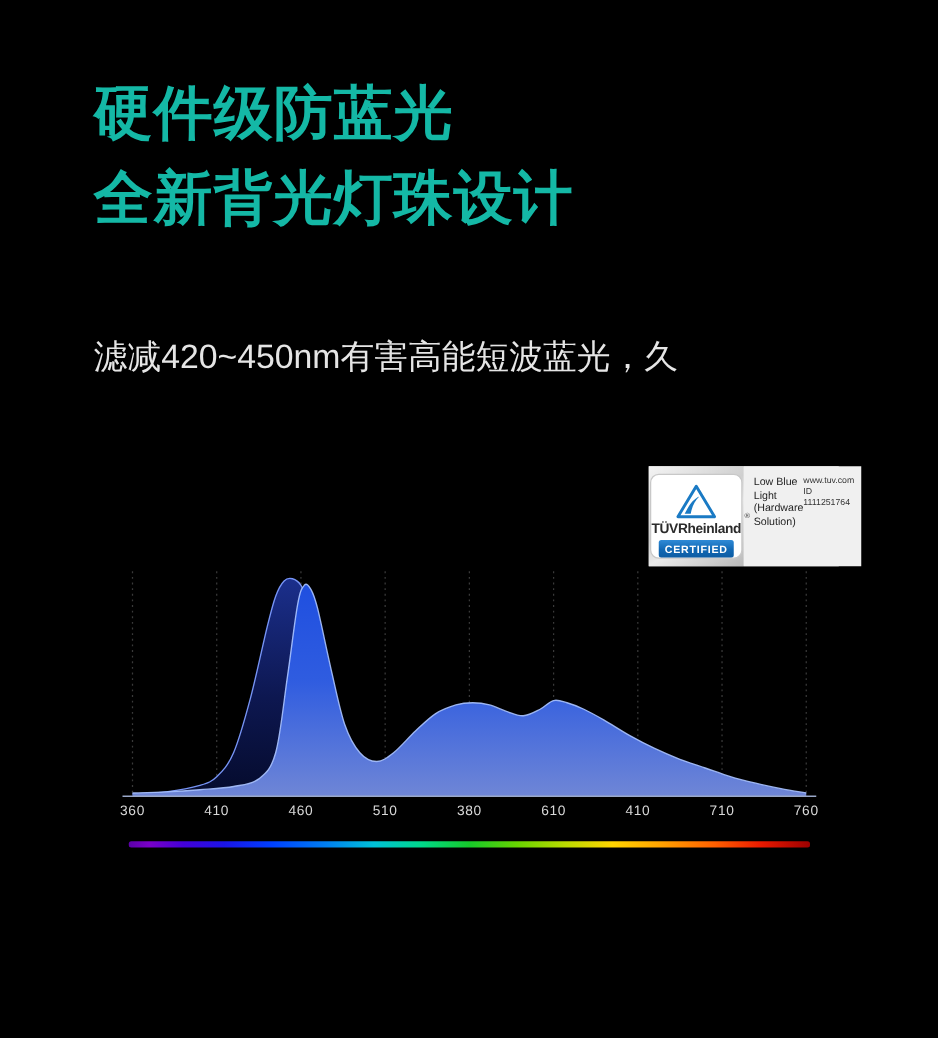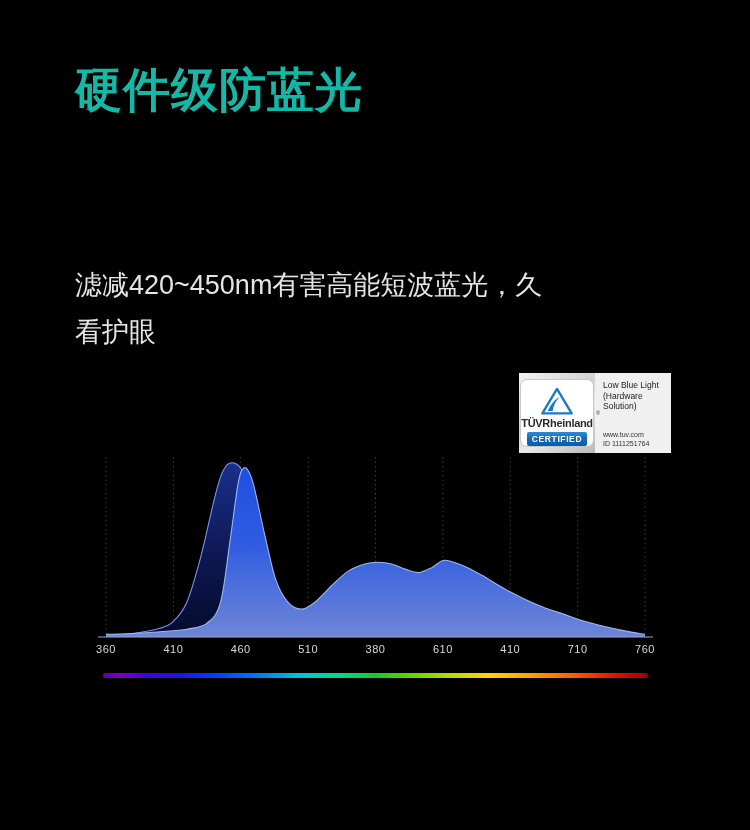--- a/index.html
+++ b/index.html
@@ -115,21 +115,21 @@
     display: flex;
     align-items: center;
     justify-content: center;
   }
   .tuv-info {
     flex: 1;
     background: #f0f0f0;
     box-sizing: border-box;
     padding: 7px 6px 5px 8px;
     display: flex;
-    flex-direction: column;
+    flex-direction: row;
     justify-content: space-between;
   }
   .tuv-info-title {
     font-size: 8.5px;
     line-height: 10.5px;
     color: #222222;
     font-weight: 400;
   }
   .tuv-info-meta {
     font-size: 7px;
@@ -187,25 +187,25 @@
       #ff5f00 86%,
       #e81800 93%,
       #9c0000 100%);
   }
 </style>
 </head>
 <body>
 
 <div class="headline">
   <div class="headline-line">硬件级防蓝光</div>
+  <div class="headline-line">全新背光灯珠设计</div>
 </div>
 
 <div class="subtitle">
   <div class="subtitle-line">滤减420~450nm有害高能短波蓝光，久</div>
-  <div class="subtitle-line">看护眼</div>
 </div>
 
 <div class="tuv-badge">
   <div class="tuv-logo">
     <div class="tuv-logo-inner">
       <svg class="tuv-mark" viewBox="0 0 34 30">
         <path d="M17 2 L32 27 L2 27 Z" fill="none" stroke="#1a7ac4" stroke-width="2.4" stroke-linejoin="round"></path>
         <path d="M7.5 24.5 C12 16 15 12.5 19.5 10.5 C15.5 14.5 13.5 19 12.5 24.5 Z" fill="#1a7ac4"></path>
       </svg>
       <div class="tuv-wordmark">

